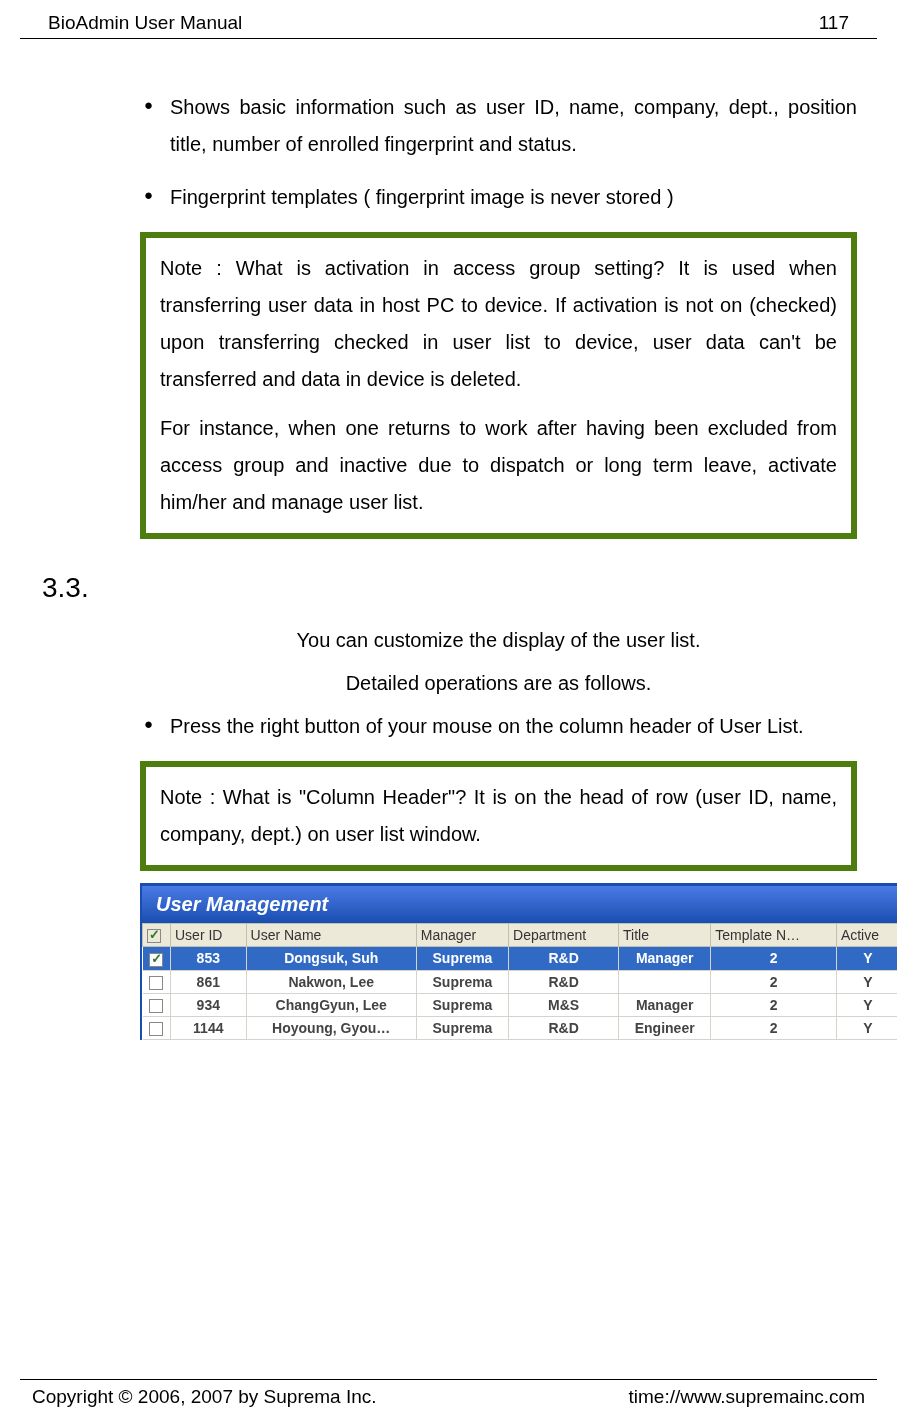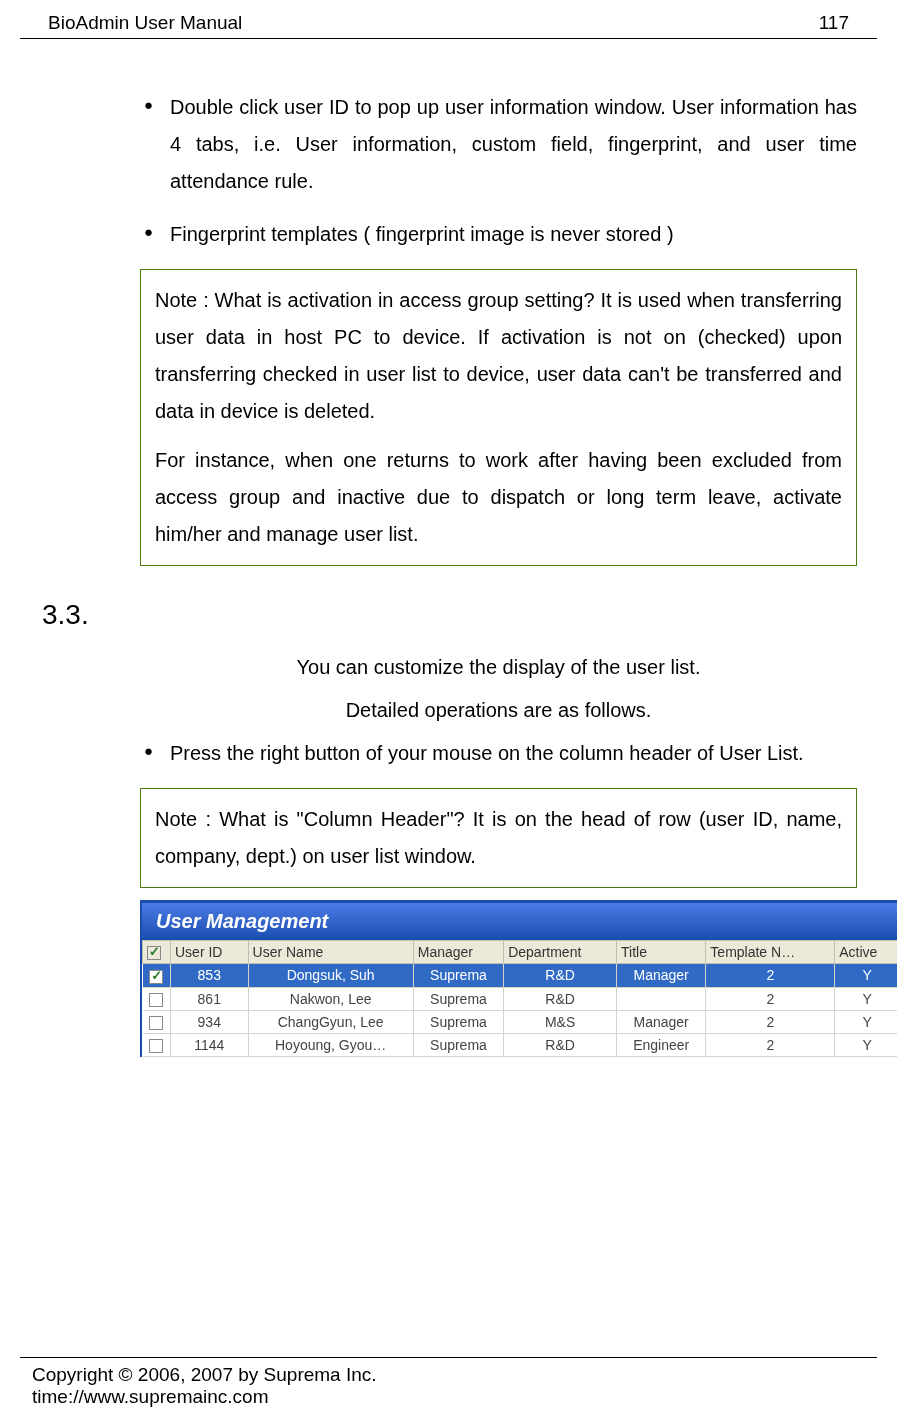--- a/index.html
+++ b/index.html
@@ -34,21 +34,21 @@
       text-align: justify;
     }
     .bullet-item::before {
       content: "●";
       position: absolute;
       left: 4px;
       top: 2px;
       font-size: 15px;
     }
     .note-box {
-      border: 1px solid #4d7c0f;
+      border: 6px solid #4d7c0f;
       margin: 6px 0 8px 100px;
       padding: 12px 14px;
       text-align: justify;
       line-height: 1.85;
     }
     .note-para {
       margin-bottom: 12px;
     }
     .note-para:last-child {
       margin-bottom: 0;
@@ -99,20 +99,21 @@
       color: #333;
       text-align: left;
     }
     .screenshot-table td {
       border-right: 1px solid #d4d4cc;
       border-bottom: 1px solid #d4d4cc;
       padding: 3px 4px;
       text-align: center;
       color: #444;
       height: 22px;
+      font-weight: bold;
     }
     .row-selected td {
       background: #316ac5;
       color: #fff;
     }
     .checkbox-cell {
       width: 28px;
     }
     .cb {
       display: inline-block;
@@ -141,35 +142,34 @@
     .page-footer {
       position: absolute;
       bottom: 18px;
       left: 20px;
       right: 20px;
       border-top: 1.5px solid #000;
       padding: 6px 12px 0 12px;
       display: flex;
       justify-content: space-between;
       font-size: 19px;
-      flex-direction: column;
     }
   </style>
 </head>
 <body>
 
 <div class="page-header">
   <span>BioAdmin  User  Manual</span>
   <span>117</span>
 </div>
 
 <div class="content">
 
   <div class="bullet-list">
-    <div class="bullet-item">Double click user ID to pop up user information window. User information has 4 tabs, i.e. User information, custom field, fingerprint, and user time attendance rule.</div>
+    <div class="bullet-item">Shows basic information such as user ID, name, company, dept., position title, number of enrolled fingerprint and status.</div>
     <div class="bullet-item">Fingerprint templates ( fingerprint image is never stored )</div>
   </div>
 
   <div class="note-box">
     <div class="note-para">Note : What is activation in access group setting? It is used when transferring user data in host PC to device. If activation is not on (checked) upon transferring checked in user list to device, user data can't be transferred and data in device is deleted.</div>
     <div class="note-para">For instance, when one returns to work after having been excluded from access group and inactive due to dispatch or long term leave, activate him/her and manage user list.</div>
   </div>
 
   <div class="section-heading">
     <span class="section-num">3.3.</span>

